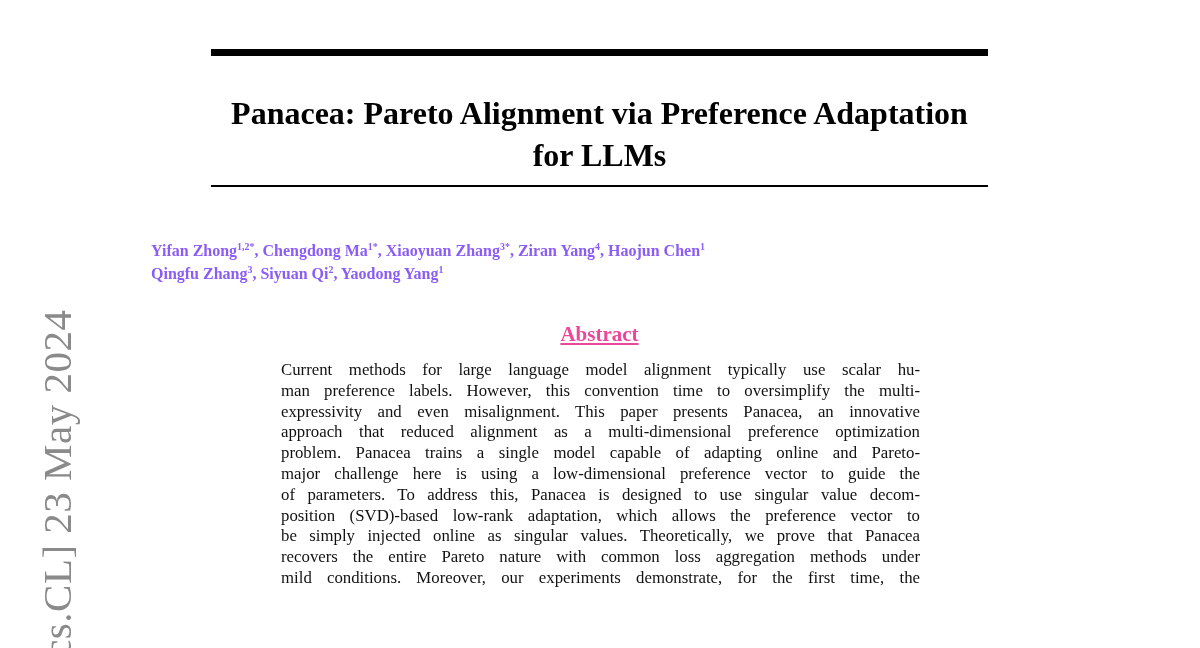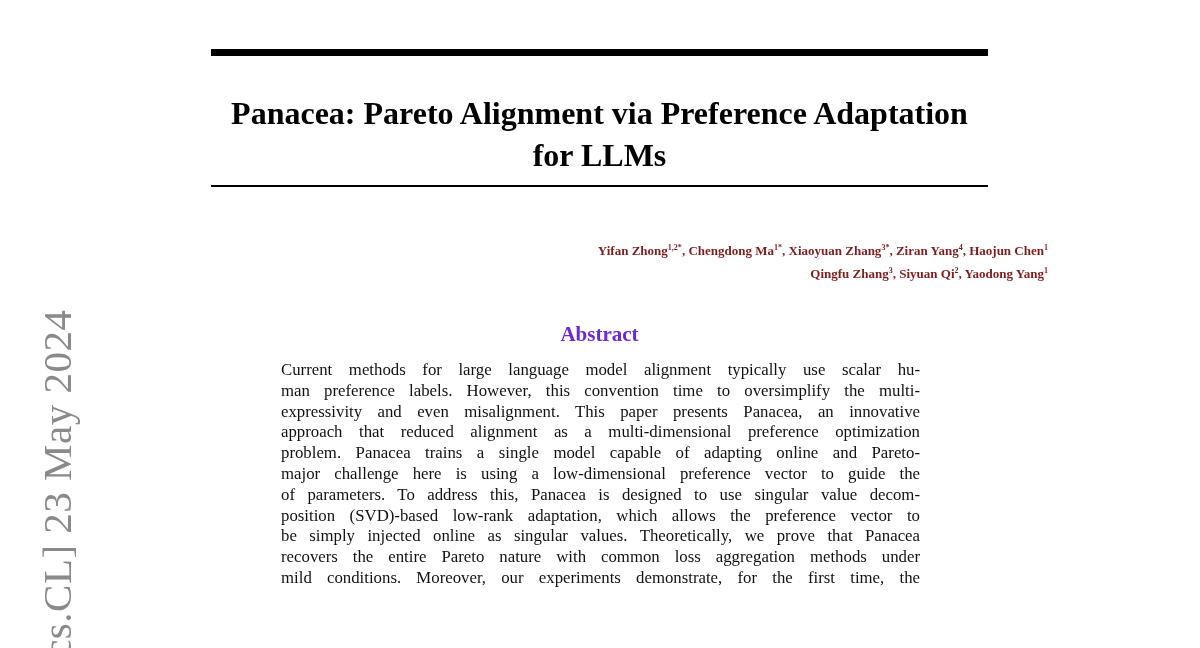--- a/index.html
+++ b/index.html
@@ -54,39 +54,40 @@
     font-size: 32px;
     line-height: 42px;
     color: #000000;
     margin-top: 10px;
   }
   .authors {
     position: absolute;
     left: 151px;
     top: 239px;
     width: 897px;
-    text-align: right;
+    text-align: left;
     font-weight: bold;
-    font-size: 13px;
+    font-size: 16px;
     line-height: 23px;
-    color: #7f1d1d;
+    color: #8b5cf6;
   }
   .authors sup {
     font-size: 0.62em;
     line-height: 0;
   }
   .abstract-heading {
     position: absolute;
     left: 211px;
     top: 322px;
     width: 777px;
     text-align: center;
     font-weight: bold;
     font-size: 21px;
-    color: #6d28d9;
+    color: #ec4899;
+    text-decoration: underline;
   }
   .abstract-body {
     position: absolute;
     left: 281px;
     top: 360px;
     width: 639px;
     font-size: 16.8px;
     line-height: 20.8px;
     color: #111111;
   }

